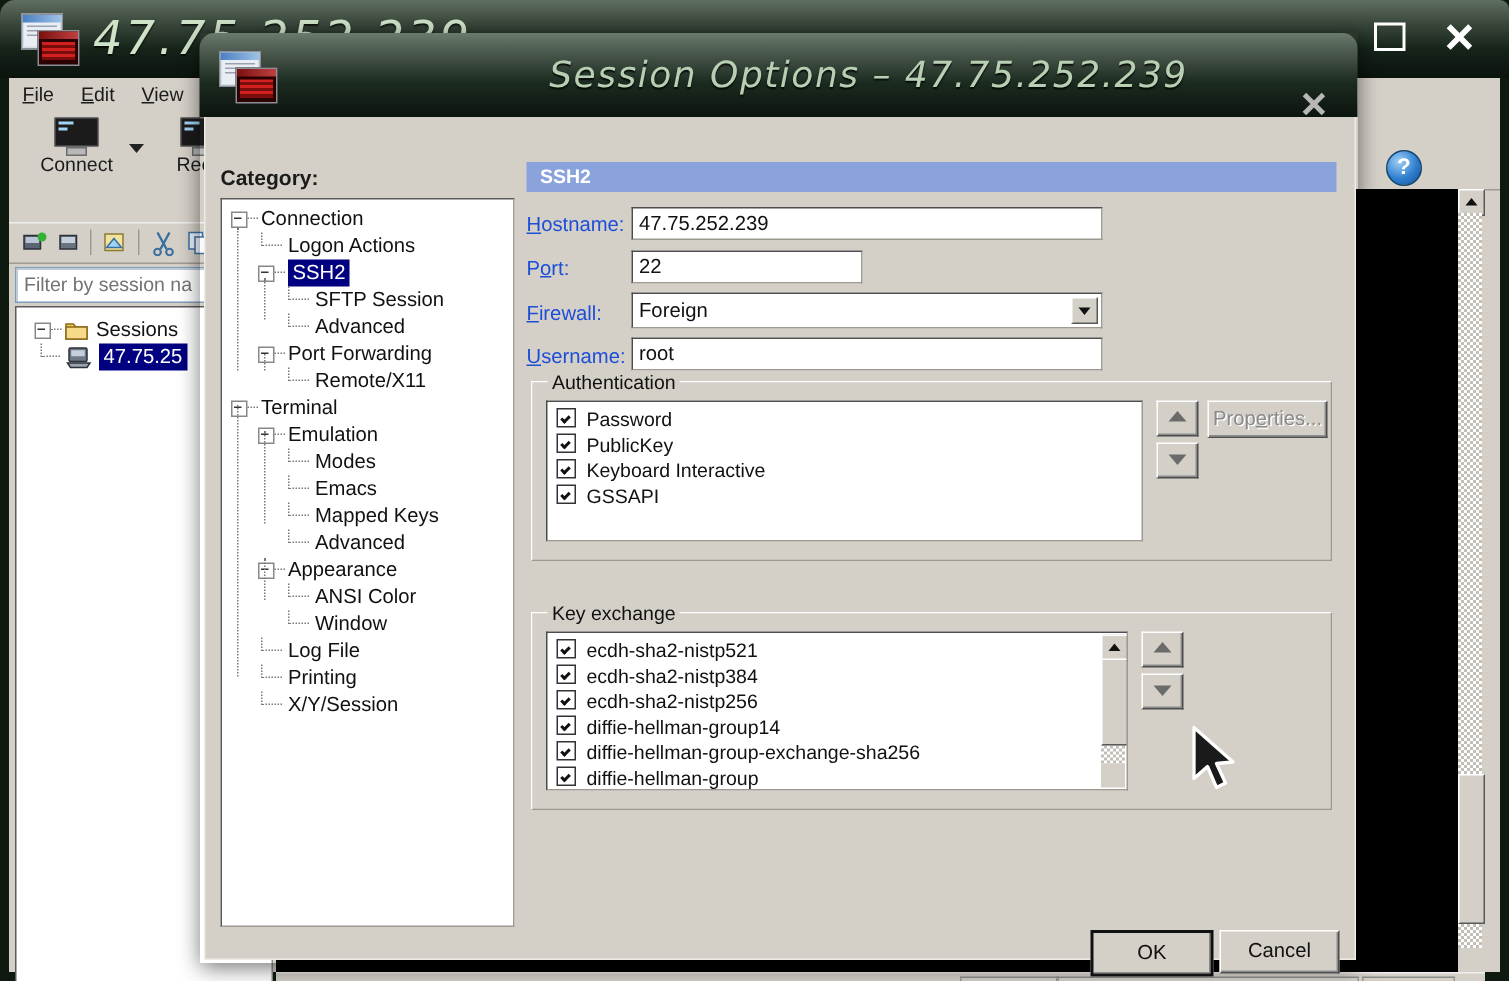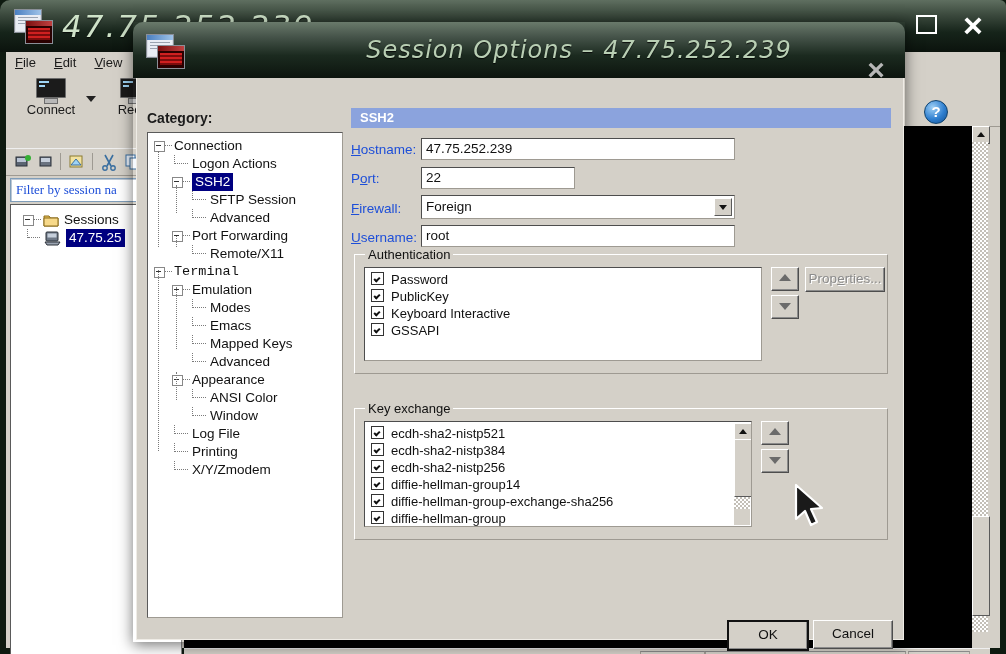--- a/index.html
+++ b/index.html
@@ -64,21 +64,21 @@
   #pill{left:840px;top:92px;width:60px;height:24px;background:#fff;border:1px solid #a0a0a0;border-radius:12px;}
 
   
   #session-pane{left:0;top:74px;width:178px;height:498px;background:#d4d0c8;}
   #sm-title{left:0;top:0;width:178px;height:22px;padding:3px 0 0 6px;font-weight:bold;font-size:13px;color:#1b1b1b;}
   #sm-toolbar{left:0;top:22px;width:178px;height:26px;background:#d4d0c8;border-top:1px solid #efefef;border-bottom:1px solid #9e9a92;}
   .sm-ico{position:absolute;top:4px;width:18px;height:18px;}
   .sm-sep{position:absolute;top:4px;width:1px;height:17px;background:#9e9a92;}
   #filter-box{left:4px;top:52px;width:170px;height:22px;background:#fff;border:1px solid #7f9db9;
      box-shadow:inset 1px 1px 0 #bcc7d4;}
-  #filter-text{padding:3px 0 0 5px;color:#1d4ed8;font-size:13px;white-space:nowrap;overflow:hidden;font-family:Liberation Serif, serif;}
+  #filter-text{padding:3px 0 0 5px;color:#737373;font-size:13px;white-space:nowrap;overflow:hidden;}
   #session-tree{left:4px;top:78px;width:170px;height:458px;background:#fff;border:1px solid #8b8b8b;
      border-top-color:#5a5a5a;border-left-color:#5a5a5a;overflow:hidden;}
 
   
   #terminal{left:178px;top:74px;width:800px;height:522px;background:#000;}
   #term-vscroll{left:966px;top:74px;width:18px;height:522px;background:#d4d0c8;}
   .sb-arrow{width:16px;height:16px;background:#d4d0c8;border:1px solid #fff;border-right-color:#5a5a5a;border-bottom-color:#5a5a5a;position:relative;}
   .sb-arrow .tri{position:absolute;left:4px;top:5px;width:0;height:0;border-left:4px solid transparent;border-right:4px solid transparent;}
   .sb-track{background:
       repeating-conic-gradient(#ffffff 0% 25%, #c3bfb7 0% 50%) 0 0/4px 4px;}
@@ -373,21 +373,21 @@
           <div class="lbl" style="left: 44px;">Port Forwarding</div>
         </div>
         <div class="tnode">
           <div class="dash" style="left: 44px; width: 14px;"></div>
           <div class="vline" style="left: 44px; top: 0px; height: 9px;"></div>
           <div class="lbl" style="left: 62px;">Remote/X11</div>
         </div>
         <div class="tnode">
           <div class="expander" style="left: 6px;"></div>
           <div class="dash" style="left: 17px; width: 7px;"></div>
-          <div class="lbl" style="left: 26px; font-family: Liberation Mono, monospace;">Terminal</div>
+          <div class="lbl" style="left: 26px;">Terminal</div>
         </div>
         <div class="tnode">
           <div class="expander" style="left: 24px;"></div>
           <div class="dash" style="left: 35px; width: 7px;"></div>
           <div class="lbl" style="left: 44px; text-align: right;">Emulation</div>
         </div>
         <div class="tnode">
           <div class="dash" style="left: 44px; width: 14px;"></div>
           <div class="vline" style="left: 44px; top: 0px; height: 9px;"></div>
           <div class="lbl" style="left: 62px;">Modes</div>
@@ -428,21 +428,21 @@
           <div class="lbl" style="left: 44px;">Log File</div>
         </div>
         <div class="tnode">
           <div class="dash" style="left: 26px; width: 14px;"></div>
           <div class="vline" style="left: 26px; top: 0px; height: 9px;"></div>
           <div class="lbl" style="left: 44px;">Printing</div>
         </div>
         <div class="tnode">
           <div class="dash" style="left: 26px; width: 14px;"></div>
           <div class="vline" style="left: 26px; top: 0px; height: 9px;"></div>
-          <div class="lbl" style="left: 44px;">X/Y/Zmodem</div>
+          <div class="lbl" style="left: 44px;">X/Y/Session</div>
         </div>
         <div class="vline" style="left: 10px; top: 18px; height: 96px;"></div>
         <div class="vline" style="left: 28px; top: 52px; height: 28px;"></div>
         <div class="vline" style="left: 28px; top: 103px; height: 11px;"></div>
         <div class="vline" style="left: 10px; top: 137px; height: 181px;"></div>
         <div class="vline" style="left: 28px; top: 154px; height: 62px;"></div>
         <div class="vline" style="left: 28px; top: 239px; height: 28px;"></div>
       </div>
 
     <div class="abs" id="panel-header">

